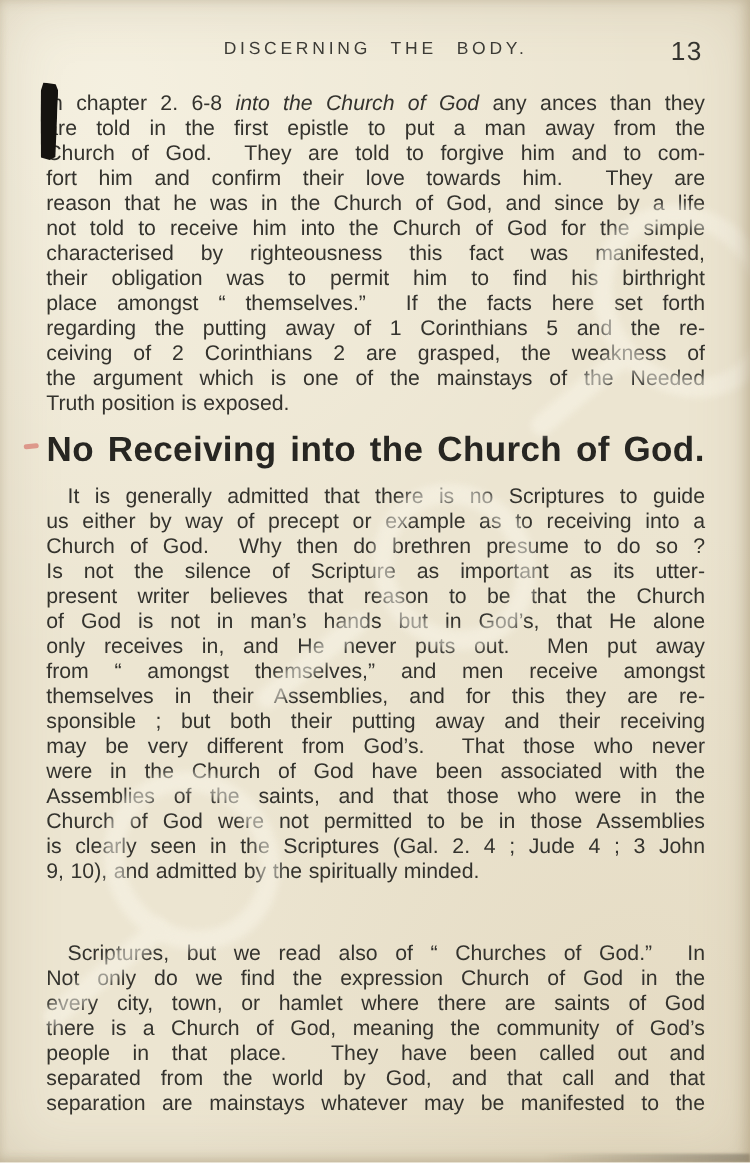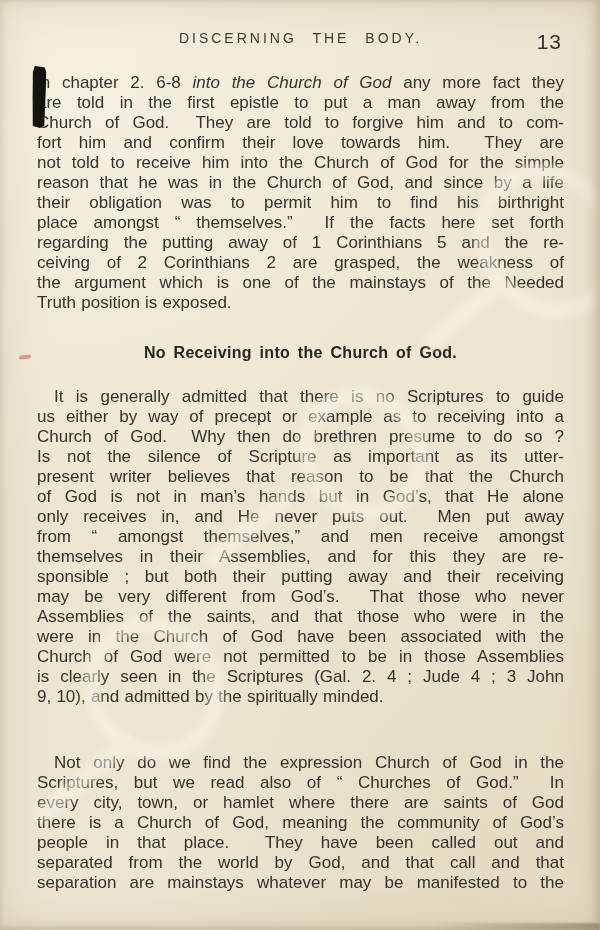--- a/index.html
+++ b/index.html
@@ -39,21 +39,21 @@
   
   .body-col { position: absolute; left: 37px; width: 527px; z-index: 1; }
   #para1 { top: 73px; }
   #para2 { top: 387px; }
   #para3 { top: 753px; }
 
   .section-heading {
     position: absolute;
     top: 344px; left: 37px; width: 527px;
     margin: 0;
-    font-size: 16px;
+    font-size: 28px;
     font-weight: bold;
     text-align: center;
     letter-spacing: .3px;
     word-spacing: 3px;
     color: var(--heading_ink);
     z-index: 1;
   }
 
   .tline {
     text-align: justify;
@@ -124,27 +124,28 @@
 <body>
 
 <div class="page">
 
   <div class="pagehead">
     <div class="running-title">DISCERNING THE BODY.</div>
     <div class="page-number">13</div>
   </div>
 
   <div class="body-col para last-left" id="para1">
-    <div class="tline"><span>in chapter 2. 6-8 </span><span class="it">into the Church of God</span><span> any more fact they</span></div>
+    <div class="tline"><span>in chapter 2. 6-8 </span><span class="it">into the Church of God</span><span> any ances than they</span></div>
     <div class="lines">
         <div class="tline">are told in the first epistle to put a man away from the</div>
         <div class="tline">Church of God.&nbsp; They are told to forgive him and to com-</div>
         <div class="tline">fort him and confirm their love towards him.&nbsp; They are</div>
+        <div class="tline">reason that he was in the Church of God, and since by a life</div>
         <div class="tline">not told to receive him into the Church of God for the simple</div>
-        <div class="tline">reason that he was in the Church of God, and since by a life</div>
+        <div class="tline">characterised by righteousness this fact was manifested,</div>
         <div class="tline">their obligation was to permit him to find his birthright</div>
         <div class="tline">place amongst “ themselves.”&nbsp; If the facts here set forth</div>
         <div class="tline">regarding the putting away of 1 Corinthians 5 and the re-</div>
         <div class="tline">ceiving of 2 Corinthians 2 are grasped, the weakness of</div>
         <div class="tline">the argument which is one of the mainstays of the Needed</div>
         <div class="tline">Truth position is exposed.</div>
       </div>
   </div>
 
   <h2 class="section-heading">No Receiving into the Church of God.</h2>
@@ -155,32 +156,32 @@
         <div class="tline">us either by way of precept or example as to receiving into a</div>
         <div class="tline">Church of God.&nbsp; Why then do brethren presume to do so ?</div>
         <div class="tline">Is not the silence of Scripture as important as its utter-</div>
         <div class="tline">present writer believes that reason to be that the Church</div>
         <div class="tline">of God is not in man’s hands but in God’s, that He alone</div>
         <div class="tline">only receives in, and He never puts out.&nbsp; Men put away</div>
         <div class="tline">from “ amongst themselves,” and men receive amongst</div>
         <div class="tline">themselves in their Assemblies, and for this they are re-</div>
         <div class="tline">sponsible ; but both their putting away and their receiving</div>
         <div class="tline">may be very different from God’s.&nbsp; That those who never</div>
+        <div class="tline">were in the Church of God have been associated with the</div>
         <div class="tline">Assemblies of the saints, and that those who were in the</div>
-        <div class="tline">were in the Church of God have been associated with the</div>
         <div class="tline">Church of God were not permitted to be in those Assemblies</div>
         <div class="tline">is clearly seen in the Scriptures (Gal. 2. 4 ; Jude 4 ; 3 John</div>
         <div class="tline">9, 10), and admitted by the spiritually minded.</div>
       </div>
   </div>
 
   <div class="body-col para indent-first" id="para3">
     <div class="lines">
+        <div class="tline">Scriptures, but we read also of “ Churches of God.”&nbsp; In</div>
         <div class="tline">Not only do we find the expression Church of God in the</div>
-        <div class="tline">Scriptures, but we read also of “ Churches of God.”&nbsp; In</div>
         <div class="tline">every city, town, or hamlet where there are saints of God</div>
         <div class="tline">there is a Church of God, meaning the community of God’s</div>
         <div class="tline">people in that place.&nbsp; They have been called out and</div>
         <div class="tline">separated from the world by God, and that call and that</div>
         <div class="tline">separation are mainstays whatever may be manifested to the</div>
       </div>
   </div>
 
   <div class="watermark">
     <div class="wm wm-ring wm1"></div>

